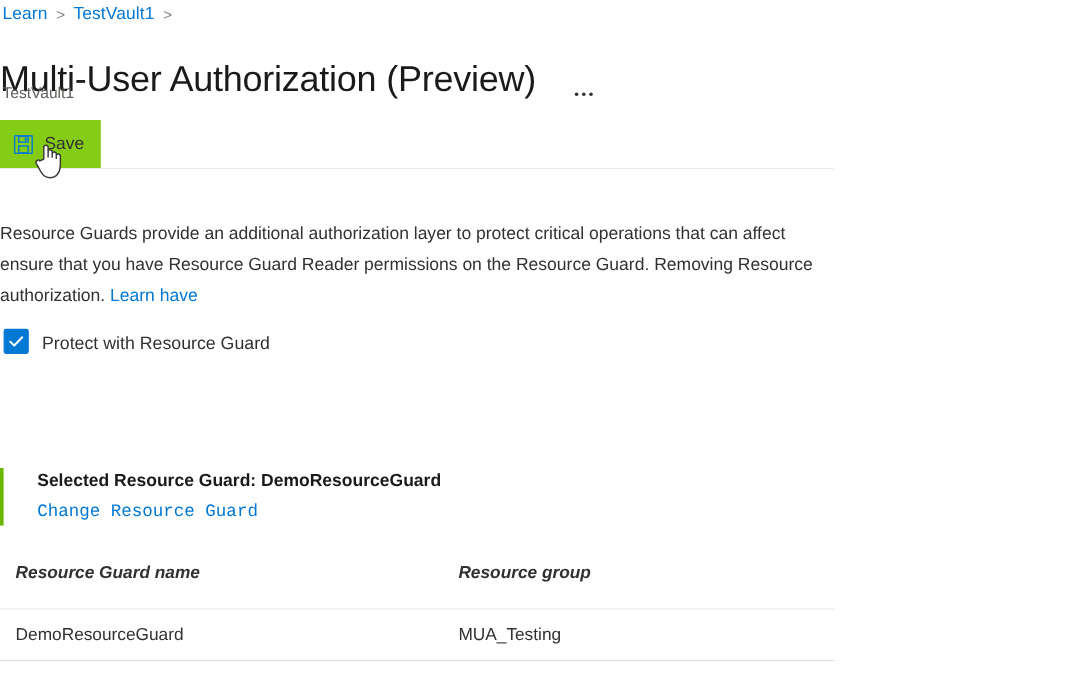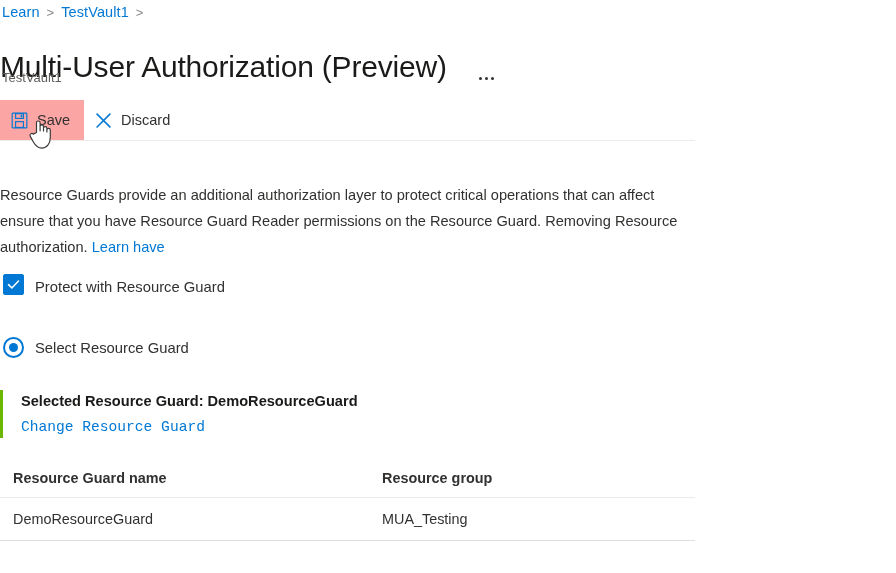--- a/index.html
+++ b/index.html
@@ -99,21 +99,21 @@
     gap: 9px;
     padding: 0 14px 0 10px;
     font-size: 14.5px;
     color: #323130;
     cursor: pointer;
     background: transparent;
     border: none;
     font-family: inherit;
   }
   .cmd-btn.hovered {
-    background: #fca5a5;
+    background: #84cc16;
   }
   .cmd-icon {
     display: flex;
     align-items: center;
     justify-content: center;
     width: 18px;
     height: 18px;
     flex: 0 0 auto;
   }
 
@@ -202,21 +202,21 @@
     color: #323130;
   }
 
   
   .guard-panel {
     position: absolute;
     left: 0;
     top: 390px;
     width: 420px;
     border-left: 3px solid #6bb700;
-    padding-left: 18px;
+    padding-left: 28px;
     box-sizing: border-box;
   }
   .guard-title {
     font-size: 14.6px;
     font-weight: 700;
     color: #1b1a19;
     line-height: 22px;
   }
   .guard-link {
     display: inline-block;
@@ -235,22 +235,23 @@
     top: 462px;
     width: 695px;
     border-collapse: collapse;
     table-layout: fixed;
   }
   .guard-table th {
     text-align: left;
     font-size: 14.4px;
     font-weight: 700;
     color: #323130;
-    padding: 8px 0 11px 13px;
+    padding: 8px 0 21px 13px;
     border-bottom: 1px solid #edebe9;
+    font-style: italic;
   }
   .guard-table td {
     text-align: left;
     font-size: 14.4px;
     font-weight: 400;
     color: #323130;
     padding: 13px 0 13px 13px;
     border-bottom: 1px solid #e1dfdd;
   }
   .col-name { width: 356px; }
@@ -290,48 +291,36 @@
     <span class="cmd-icon">
       <svg width="17" height="17" viewBox="0 0 16 16" fill="none" xmlns="http://www.w3.org/2000/svg">
         <rect x="1.1" y="1.1" width="13.8" height="13.8" rx="0.6" stroke="#0078d4" stroke-width="1.1"></rect>
         <rect x="4.3" y="1.6" width="7.4" height="4.4" stroke="#0078d4" stroke-width="1.1" fill="none"></rect>
         <rect x="4.3" y="9.1" width="7.4" height="5.4" stroke="#0078d4" stroke-width="1.1" fill="none"></rect>
         <rect x="9.1" y="2.6" width="1.5" height="2.4" fill="#0078d4"></rect>
       </svg>
     </span>
     <span>Save</span>
   </button>
-  <button class="cmd-btn">
-    <span class="cmd-icon">
-      <svg width="17" height="17" viewBox="0 0 16 16" xmlns="http://www.w3.org/2000/svg">
-        <path d="M2 2 L14 14 M14 2 L2 14" stroke="#0078d4" stroke-width="1.4" stroke-linecap="square"></path>
-      </svg>
-    </span>
-    <span>Discard</span>
-  </button>
 </div>
 
 <p class="description"><span>Resource Guards provide an additional authorization layer to protect critical operations that can affect
 ensure that you have Resource Guard Reader permissions on the Resource Guard. Removing Resource
 authorization. </span><span class="link">Learn have</span></p>
 
 <div class="checkbox-row">
   <span class="checkbox">
     <svg width="13" height="13" viewBox="0 0 14 14" xmlns="http://www.w3.org/2000/svg">
       <path d="M1.6 7.2 L5.2 10.7 L12.4 3.3" stroke="#ffffff" stroke-width="1.7" fill="none" stroke-linecap="round" stroke-linejoin="round"></path>
     </svg>
   </span>
   <span class="checkbox-label">Protect with Resource Guard</span>
 </div>
 
 <div class="radio-row">
-  <div class="radio-opt">
-    <span class="radio checked"></span>
-    <span class="radio-label">Select Resource Guard</span>
-  </div>
 </div>
 
 <div class="guard-panel">
   <div class="guard-title">Selected Resource Guard: DemoResourceGuard</div>
   <span class="guard-link">Change Resource Guard</span>
 </div>
 
 <table class="guard-table">
   <thead>
     <tr>

